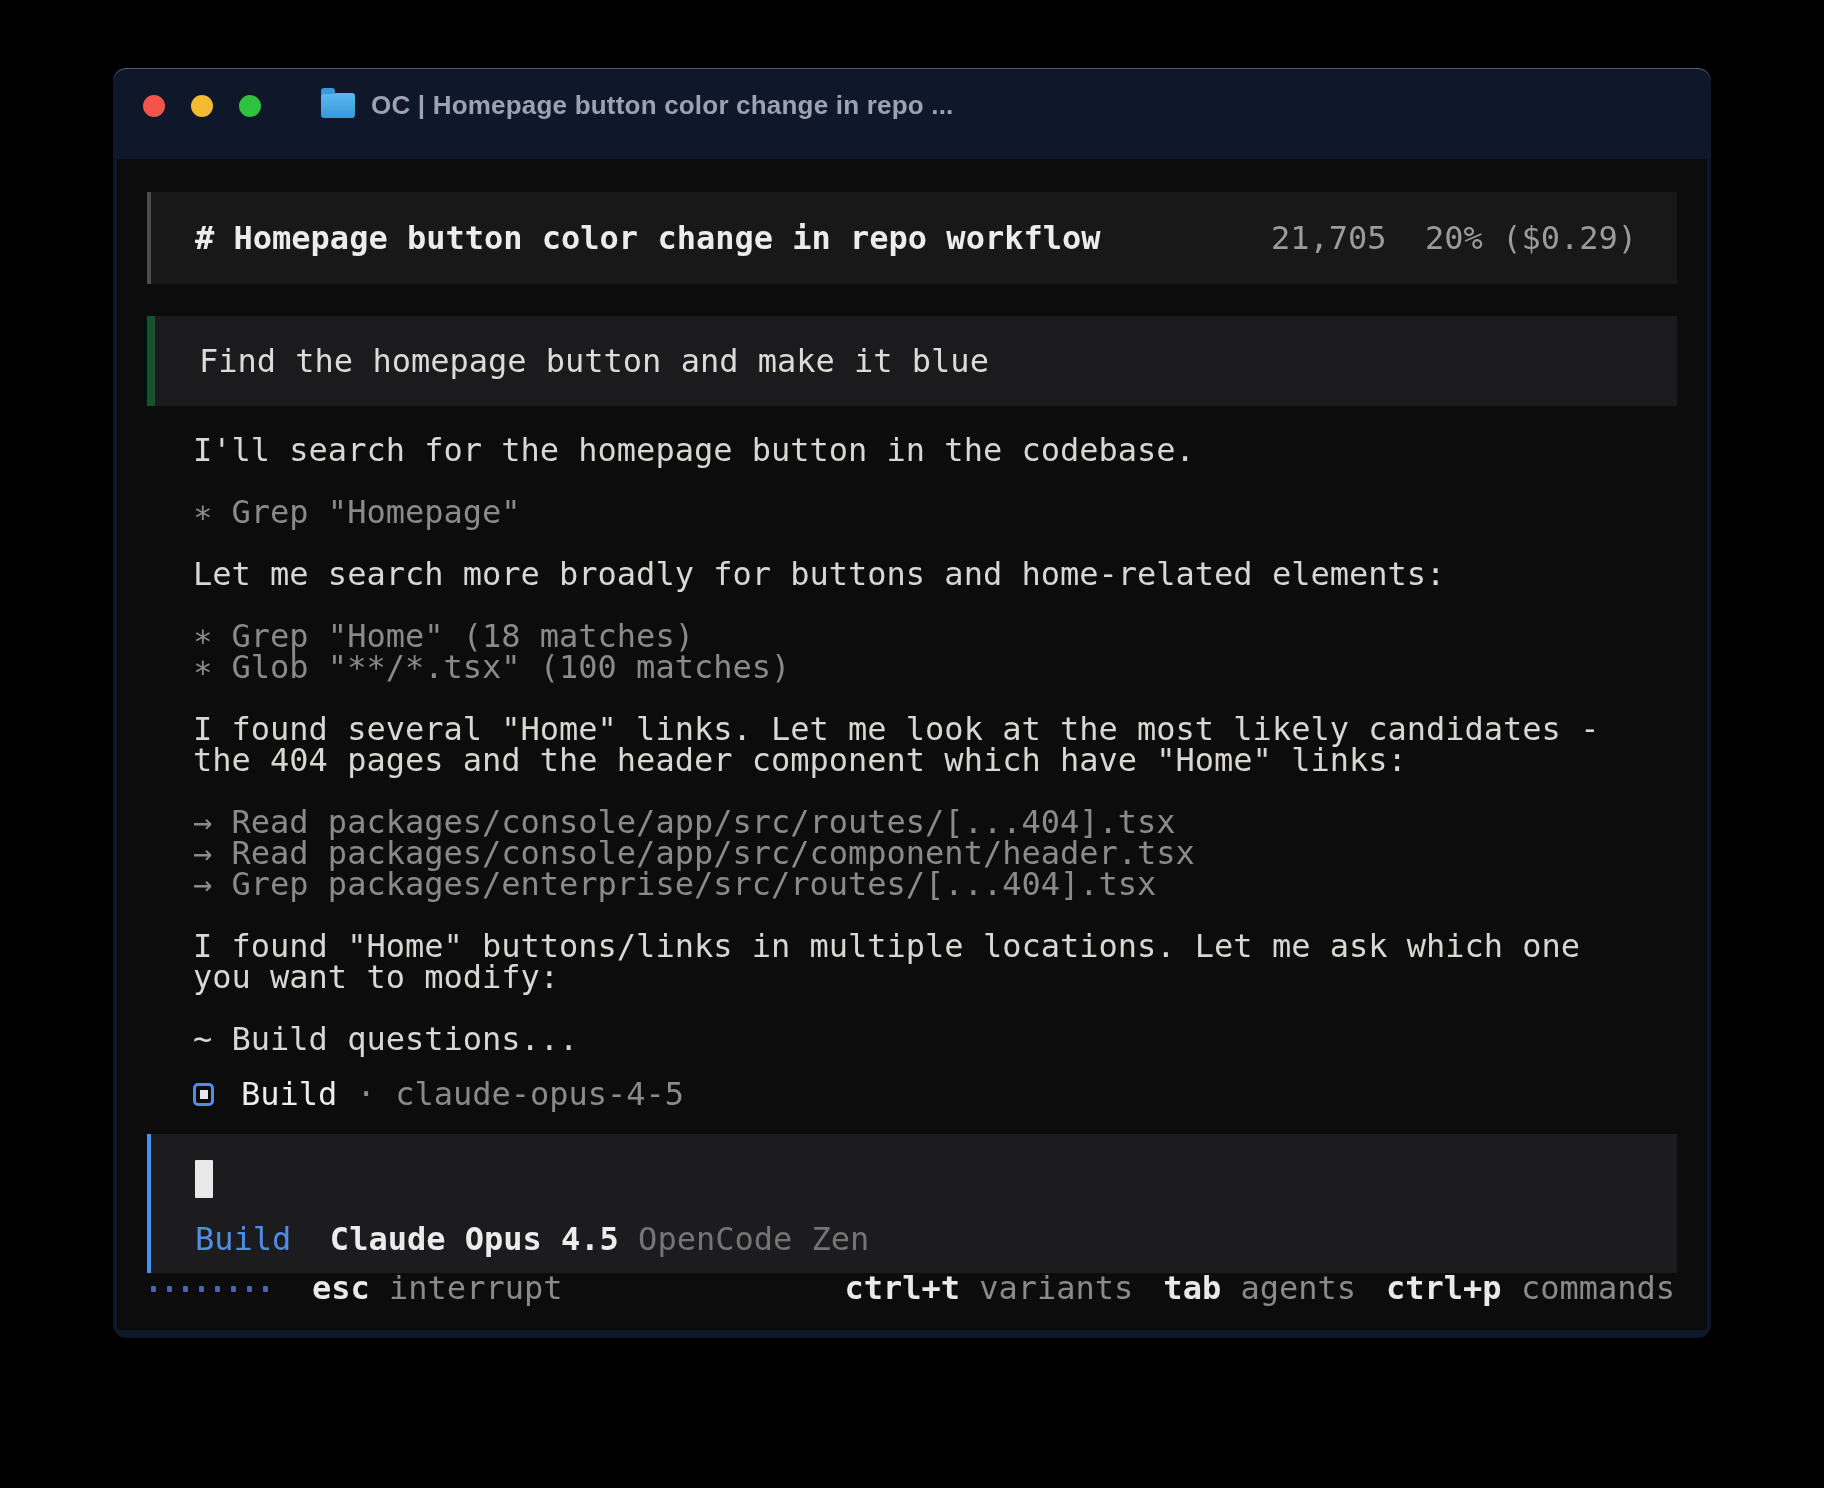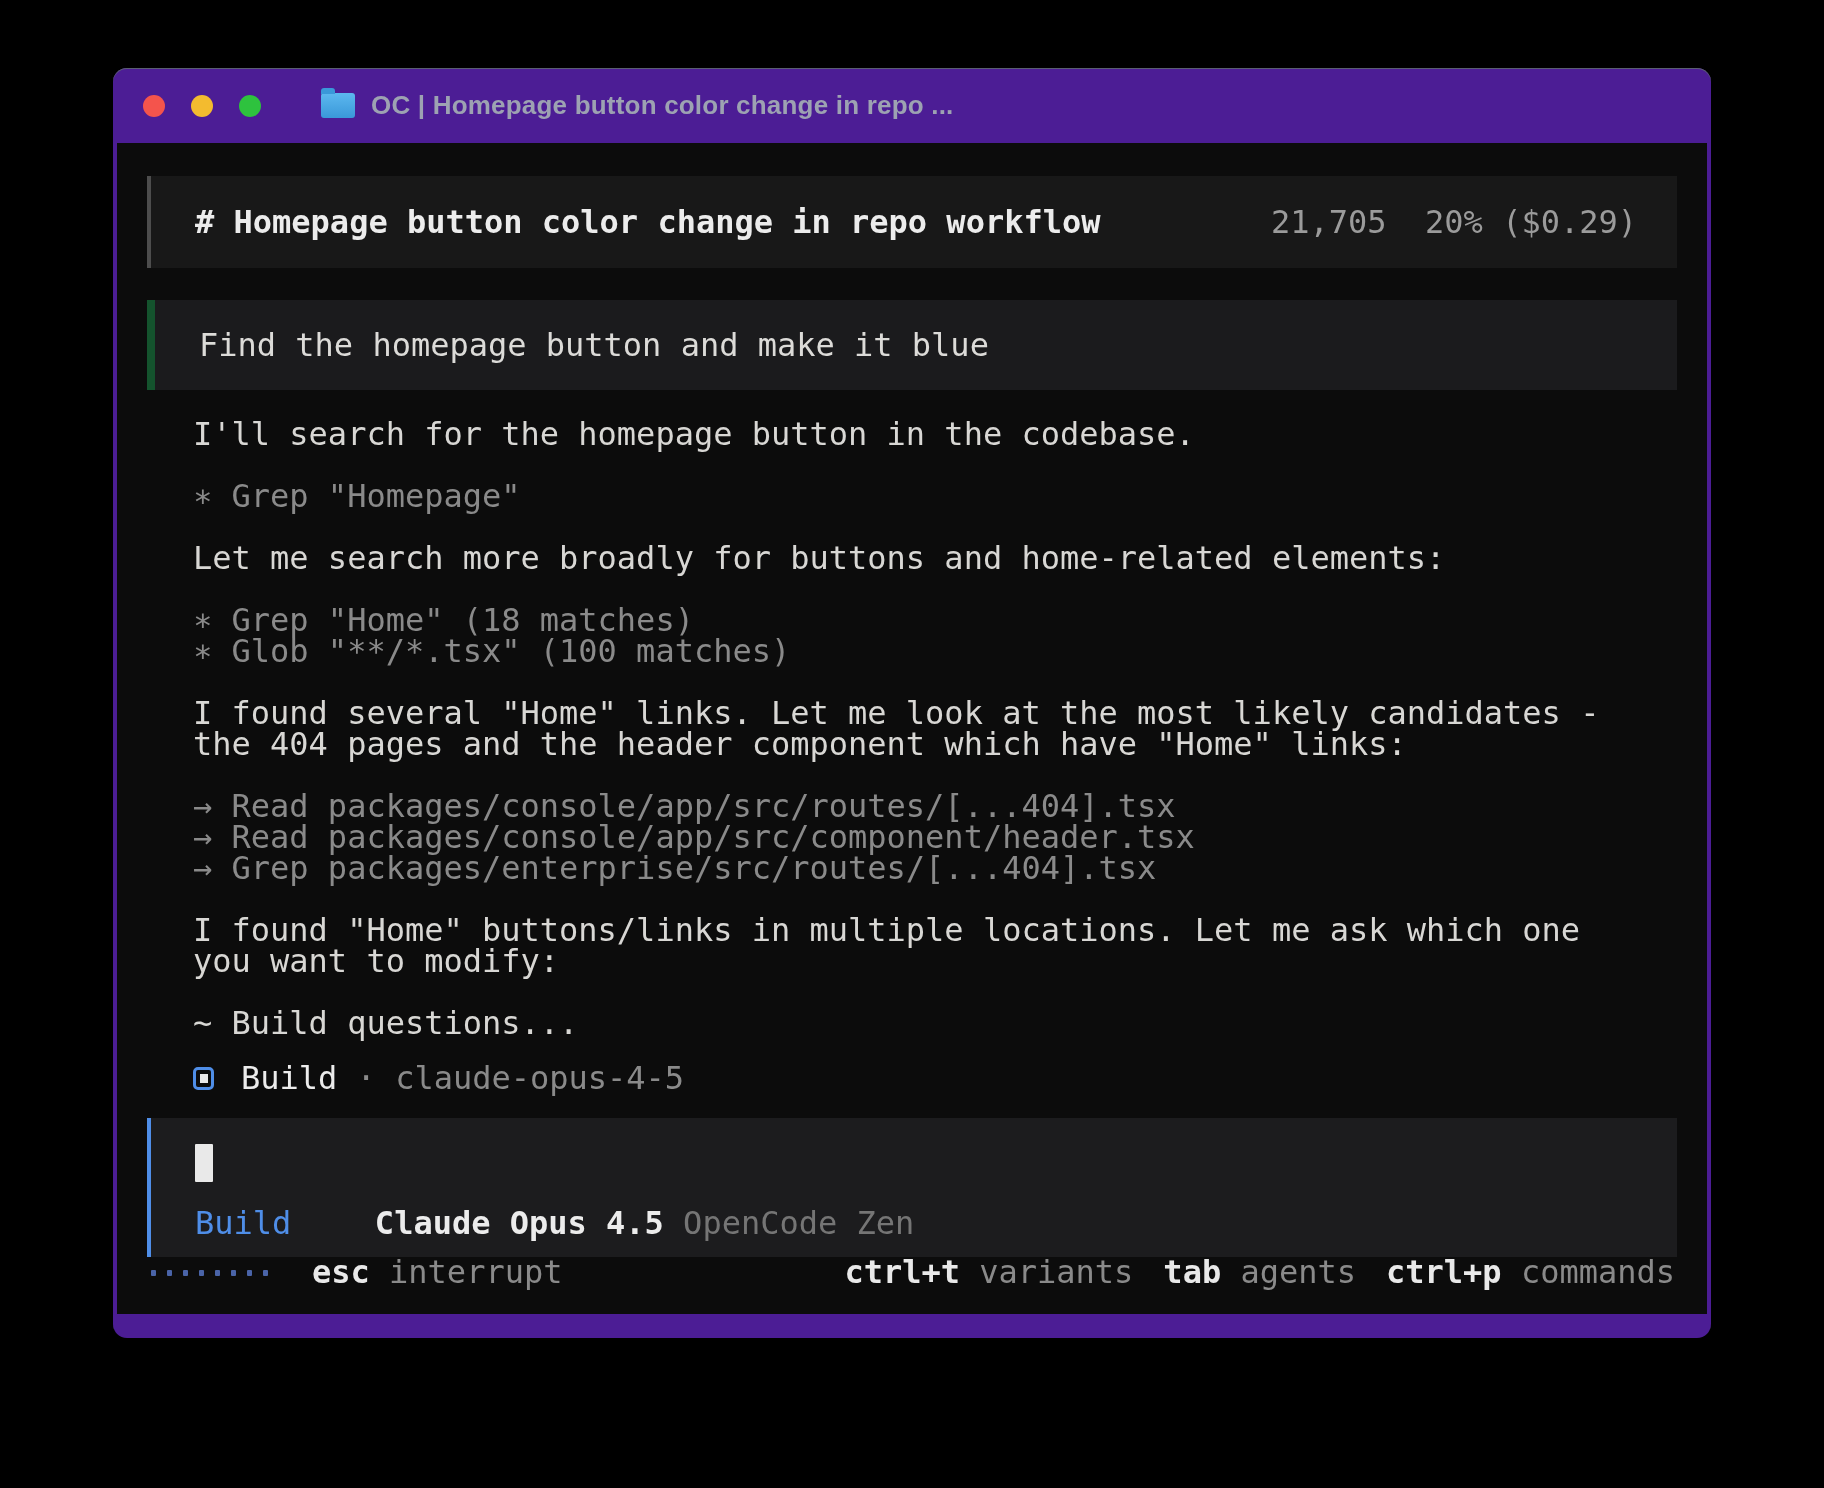--- a/index.html
+++ b/index.html
@@ -1,23 +1,23 @@
 <!DOCTYPE html>
 <html><head>
 <meta charset="utf-8">
 <style>
   * { margin:0; padding:0; box-sizing:border-box; }
   html,body { width:1824px; height:1488px; background:#000; overflow:hidden; }
   body { font-family:"DejaVu Sans Mono", monospace; }
 
   .window {
     position:absolute; left:113px; top:68px; width:1598px; height:1270px;
-    background:#4c1d95; border-radius:14px; overflow:hidden;
+    background:#0f172a; border-radius:14px; overflow:hidden;
     box-shadow: inset 0 1px 0 #5a5e72;
-    display:flex; flex-direction:column;
+    display:flex; flex-direction:column;gap:16px;
   }
 
   
   .titlebar {
     height:75px; flex:0 0 75px; display:flex; align-items:center;
     padding:0 30px;
   }
   .traffic-lights { display:flex; gap:26px; align-items:center; }
   .tl { width:22px; height:22px; border-radius:50%; display:block; border:none; cursor:default; }
   .tl.red    { background:#f4544c; }
@@ -73,21 +73,21 @@
   .agent-sep { color:#8a8a8a; white-space:pre; }
   .agent-model { color:#8a8a8a; }
 
   .input-box {
     margin-top:24px; background:#1c1c1e; border-left:4px solid #4f8ee8;
     padding:26px 40px 18px 44px;
   }
   .cursor { width:18px; height:38px; background:#e9e9e9; border-radius:1px; }
   .input-meta { margin-top:26px; display:flex; white-space:pre; }
   .input-mode { color:#4f8ee8; }
-  .input-model { color:#ececec; font-weight:bold;margin-left:45px; }
+  .input-model { color:#ececec; font-weight:bold; }
   .input-provider { color:#757575; }
 
   .status-bar {
     margin-top:auto; display:flex; align-items:center; padding:0 2px 0 4px;
     white-space:pre;
   }
   .spinner { display:flex; gap:11px; align-items:center; margin-right:44px; }
   .spinner .dot { width:5px; height:6px; border-radius:1px; background:#4a64a8; }
   .shortcut { display:flex; white-space:pre; }
   .shortcut .key { color:#e9e9e9; font-weight:bold; }

